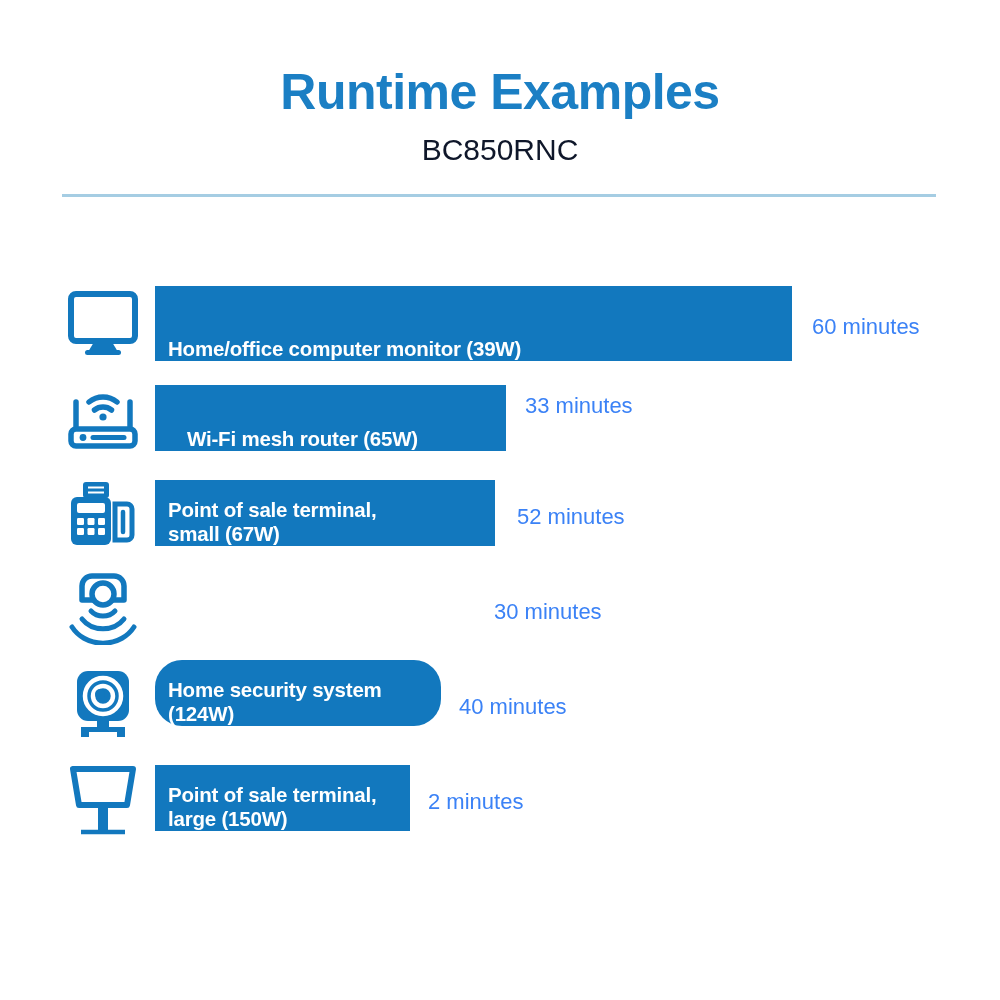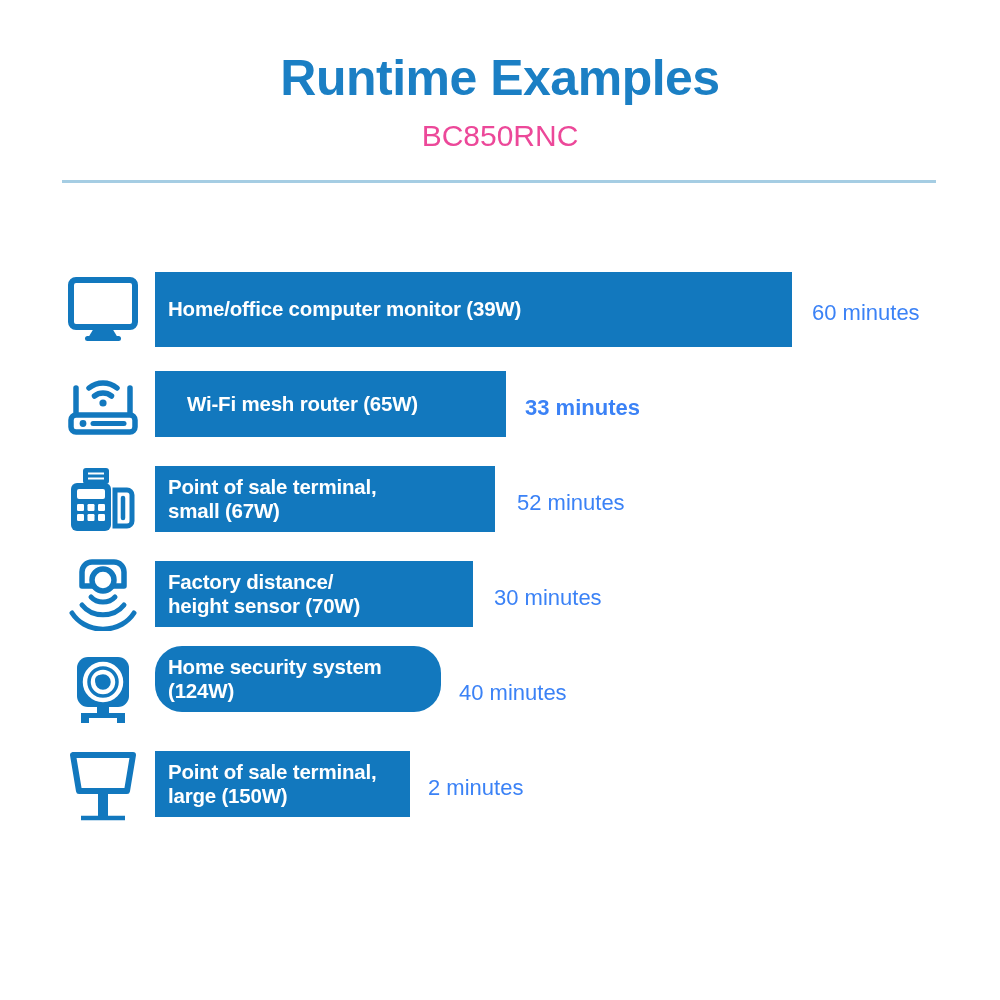--- a/index.html
+++ b/index.html
@@ -11,41 +11,42 @@
     height: 1000px;
     background: #ffffff;
     font-family: "Liberation Sans", sans-serif;
     overflow: hidden;
   }
   .page {
     position: relative;
     width: 1000px;
     height: 734px;
     box-sizing: border-box;
+    margin-top: 14px;
   }
 
   
   .header {
     position: absolute;
     left: 0;
     top: 52px;
     width: 1000px;
     text-align: center;
   }
   .title {
     font-size: 50px;
     font-weight: bold;
     color: #1b7fc4;
     letter-spacing: -0.5px;
     line-height: 1.05;
     margin: 0;
   }
   .subtitle {
     font-size: 30px;
-    color: #ec4899;
+    color: #0f172a;
     margin-top: 14px;
     line-height: 1.1;
     font-weight: normal;
   }
   .divider {
     position: absolute;
     left: 62px;
     top: 180px;
     width: 874px;
     height: 3px;
@@ -75,21 +76,21 @@
     align-items: center;
     justify-content: center;
   }
   .icon-cell svg { display: block; }
 
   .bar {
     position: absolute;
     left: 155px;
     background: #1278be;
     display: flex;
-    align-items: center;
+    align-items: flex-end;
     box-sizing: border-box;
     padding-left: 13px;
     padding-right: 8px;
   }
   .bar-label {
     color: #ffffff;
     font-size: 20.5px;
     font-weight: bold;
     line-height: 1.18;
     letter-spacing: -0.2px;
@@ -139,21 +140,21 @@
           <line x1="9" y1="16" x2="9" y2="40" stroke="#1278be" stroke-width="5.5" stroke-linecap="round"></line>
           <line x1="63" y1="16" x2="63" y2="40" stroke="#1278be" stroke-width="5.5" stroke-linecap="round"></line>
           <rect x="4" y="43" width="64" height="17" rx="5" ry="5" fill="none" stroke="#1278be" stroke-width="5.5"></rect>
           <circle cx="16" cy="51.5" r="3.4" fill="#1278be"></circle>
           <line x1="26" y1="51.5" x2="57" y2="51.5" stroke="#1278be" stroke-width="5" stroke-linecap="round"></line>
         </svg>
       </div>
       <div class="bar" style="width:351px;height:66px;top:14px;padding-left:32px;">
         <span class="bar-label">Wi-Fi mesh router (65W)</span>
       </div>
-      <div class="runtime" style="left:525px;top:40px;font-weight:bold;">33 minutes</div>
+      <div class="runtime" style="left:525px;top:24px;">33 minutes</div>
     </div>
 
     <div class="row">
       <div class="icon-cell">
         <svg width="72" height="70" viewBox="0 0 72 70" aria-hidden="true">
           <rect x="16" y="3" width="26" height="16" rx="3" fill="#1278be"></rect>
           <line x1="21" y1="8.5" x2="37" y2="8.5" stroke="#ffffff" stroke-width="2"></line>
           <line x1="21" y1="13.5" x2="37" y2="13.5" stroke="#ffffff" stroke-width="2"></line>
           <rect x="4" y="18" width="40" height="48" rx="6" fill="#1278be"></rect>
           <rect x="10" y="24" width="28" height="10" rx="2" fill="#ffffff"></rect>
@@ -177,24 +178,20 @@
     <div class="row">
       <div class="icon-cell">
         <svg width="78" height="72" viewBox="0 0 78 72" aria-hidden="true">
           <path d="M18 27 L18 13 A10 10 0 0 1 28 3 L50 3 A10 10 0 0 1 60 13 L60 27 Z" fill="none" stroke="#1278be" stroke-width="5.5" stroke-linejoin="round"></path>
           <circle cx="39" cy="21" r="11" fill="#ffffff" stroke="#1278be" stroke-width="5.5"></circle>
           <path d="M27 38 A16 15 0 0 0 51 38" fill="none" stroke="#1278be" stroke-width="5" stroke-linecap="round"></path>
           <path d="M18 46 A26 24 0 0 0 60 46" fill="none" stroke="#1278be" stroke-width="5" stroke-linecap="round"></path>
           <path d="M8 54 A36 33 0 0 0 70 54" fill="none" stroke="#1278be" stroke-width="5" stroke-linecap="round"></path>
         </svg>
       </div>
-      <div class="bar" style="width:318px;height:66px;top:14px;">
-        <span class="bar-label">Factory distance/
-height sensor (70W)</span>
-      </div>
       <div class="runtime" style="left:494px;top:40px;">30 minutes</div>
     </div>
 
     <div class="row">
       <div class="icon-cell">
         <svg width="72" height="70" viewBox="0 0 72 70" aria-hidden="true">
           <rect x="10" y="2" width="52" height="50" rx="11" fill="#1278be"></rect>
           <circle cx="36" cy="27" r="18" fill="none" stroke="#ffffff" stroke-width="4.5"></circle>
           <circle cx="36" cy="27" r="10" fill="none" stroke="#ffffff" stroke-width="4.5"></circle>
           <circle cx="33" cy="25" r="5" fill="#1278be"></circle>

